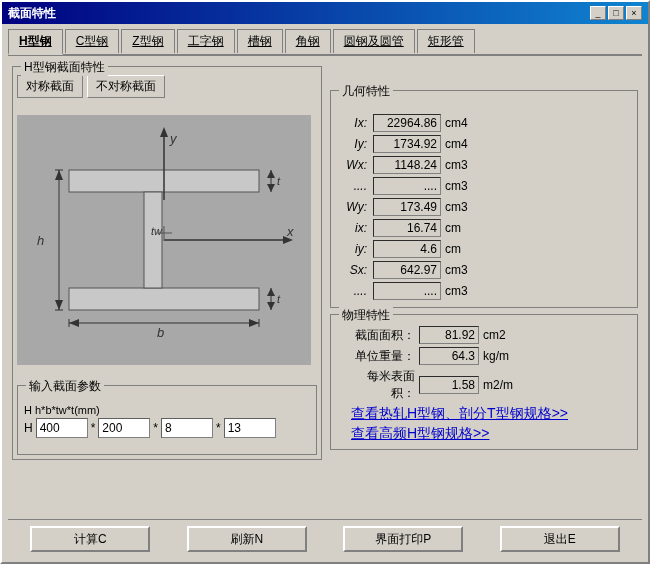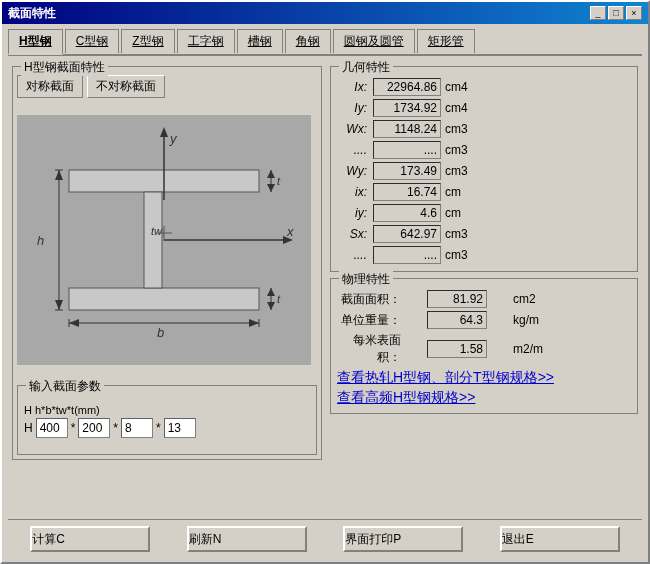--- a/index.html
+++ b/index.html
@@ -163,21 +163,21 @@
     .params-inputs {
       display: flex;
       align-items: center;
       gap: 3px;
       margin-top: 2px;
     }
     .params-inputs label {
       font-size: 12px;
     }
     .num-input {
-      width: 32px;
+      width: 52px;
       height: 20px;
       border: 1px solid #808080;
       border-top: 1px solid #606060;
       border-left: 1px solid #606060;
       background: white;
       font-size: 12px;
       padding: 1px 3px;
     }
     .times-sign {
       font-size: 12px;
@@ -185,21 +185,22 @@
     
     .right-panel {
       flex: 1;
       display: flex;
       flex-direction: column;
       gap: 6px;
     }
     .geo-group {
       border: 1px solid #808080;
       position: relative;
-      padding: 8px 6px 4px 6px;
+      padding: 20px 6px 4px 6px;
+      margin-top: 24px;
     }
     .geo-title {
       position: absolute;
       top: -8px;
       left: 8px;
       background: #d4d0c8;
       padding: 0 3px;
       font-size: 12px;
     }
     .geo-row {
@@ -224,35 +225,34 @@
       text-align: right;
     }
     .geo-unit {
       margin-left: 4px;
       font-size: 12px;
       width: 28px;
     }
     .phys-group {
       border: 1px solid #808080;
       position: relative;
-      padding: 8px 6px 4px 6px;
+      padding: 8px 6px 4px 20px;
     }
     .phys-title {
       position: absolute;
       top: -8px;
       left: 8px;
       background: #d4d0c8;
       padding: 0 3px;
       font-size: 12px;
     }
     .phys-row {
       display: flex;
       align-items: center;
       margin: 3px 0;
-      gap: 22px;
     }
     .phys-label {
       width: 64px;
       text-align: right;
       font-size: 12px;
       margin-right: 4px;
     }
     .phys-value {
       width: 60px;
       height: 18px;
@@ -287,21 +287,21 @@
     .win-button {
       width: 120px;
       height: 26px;
       background: #d4d0c8;
       border: 2px solid;
       border-color: #ffffff #808080 #808080 #ffffff;
       cursor: pointer;
       font-size: 12px;
       display: flex;
       align-items: center;
-      justify-content: flex-start;
+      justify-content: center;
     }
   </style>
 </head>
 <body>
 
 <div class="window">
 
   <div class="title-bar">
     <span class="title-bar-text">截面特性</span>
     <div class="title-bar-controls">

